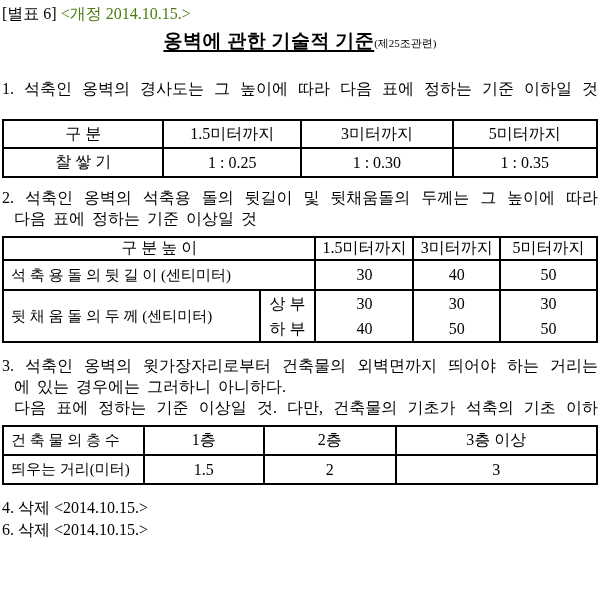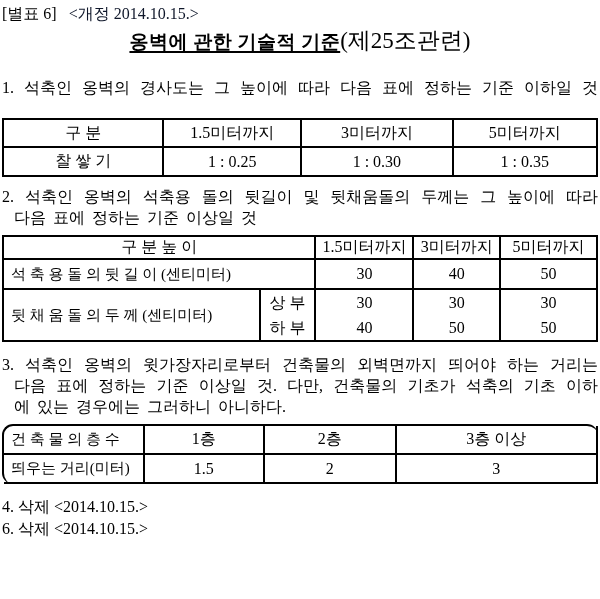--- a/index.html
+++ b/index.html
@@ -5,30 +5,30 @@
   * { margin: 0; box-sizing: border-box; }
   html, body { width: 600px; height: 599px; }
   body {
     background: #ffffff;
     color: #000000;
     font-family: "Liberation Serif", "DejaVu Serif", serif;
     padding: 3px 2px 0 2px;
     overflow: hidden;
   }
   .meta-line { font-size: 16px; line-height: 22px; }
-  .rev-date { color: #0f172a; margin-left: 12px; }
+  .rev-date { color: #4d7c0f; margin-left: 4px; }
   .title-row { text-align: center; margin-top: 3px; line-height: 25px; }
   .title-main {
     font-weight: bold; font-size: 19px;
     text-decoration: underline;
     text-decoration-thickness: 2px;
     text-underline-offset: 3px;
     letter-spacing: 0.5px;
   }
-  .title-sub { font-size: 23px; }
+  .title-sub { font-size: 11px; }
   .para { font-size: 16px; line-height: 21px; word-spacing: 3px; }
   .fill { text-align: justify; text-align-last: justify; }
   .ind { padding-left: 12px; }
   .mt-item1 { margin-top: 22px; }
   .mt-item2 { margin-top: 9px; }
   .mt-item3 { margin-top: 12px; }
   .mt-bottom { margin-top: 12px; }
   .bottom-item { font-size: 16px; line-height: 22px; }
 
   table.t {
@@ -49,21 +49,21 @@
     text-align: left; padding-left: 7px;
     font-size: 15px; white-space: nowrap;
   }
   .t1 { margin-top: 20px; }
   .t1 td { height: 29px; }
   .t1 tr.hdr td { height: 28px; }
   .t2 { margin-top: 7px; }
   .t2 tr.hdr td { height: 19px; }
   .t2 td { height: 30px; }
   .t2 td.subrow { height: 26px; }
-  .t3 { margin-top: 7px; border-radius: 11px; }
+  .t3 { margin-top: 7px; }
   .t3 td { height: 29px; }
   .t1 .c1 { width: 27%; }  .t1 .c2 { width: 23.2%; } .t1 .c3 { width: 25.5%; } .t1 .c4 { width: 24.3%; }
   .t2 .c1 { width: 43.2%; } .t2 .c2 { width: 9.4%; } .t2 .c3 { width: 16.5%; } .t2 .c4 { width: 14.6%; } .t2 .c5 { width: 16.3%; }
   .t3 .c1 { width: 23.7%; } .t3 .c2 { width: 20.2%; } .t3 .c3 { width: 22.2%; } .t3 .c4 { width: 33.9%; }
 </style>
 </head>
 <body>
 
 <div class="meta-line">
   <span>[별표 6]</span><span class="rev-date">&lt;개정 2014.10.15.&gt;</span>
@@ -135,22 +135,22 @@
       <td class="subrow">하 부</td>
       <td class="subrow">40</td>
       <td class="subrow">50</td>
       <td class="subrow">50</td>
     </tr>
   </tbody>
 </table>
 
 <div class="mt-item3">
   <div class="para fill">3. 석축인 옹벽의 윗가장자리로부터 건축물의 외벽면까지 띄어야 하는 거리는</div>
+  <div class="para ind">에 있는 경우에는 그러하니 아니하다.</div>
   <div class="para fill ind">다음 표에 정하는 기준 이상일 것. 다만, 건축물의 기초가 석축의 기초 이하</div>
-  <div class="para ind">에 있는 경우에는 그러하니 아니하다.</div>
 </div>
 
 <table class="t t3">
   <colgroup>
       <col class="c1">
       <col class="c2">
       <col class="c3">
       <col class="c4">
     </colgroup>
   <tbody>

